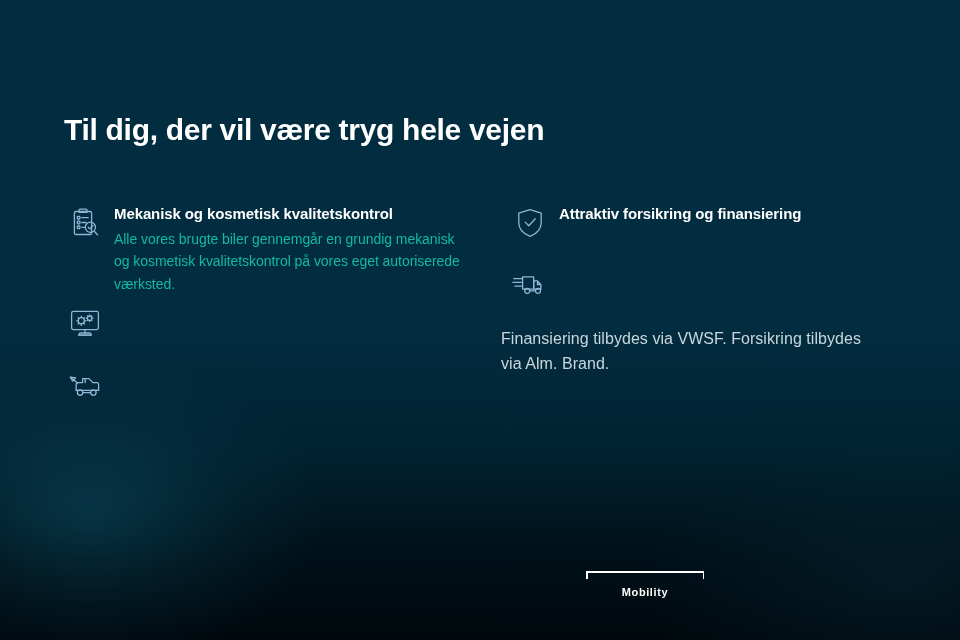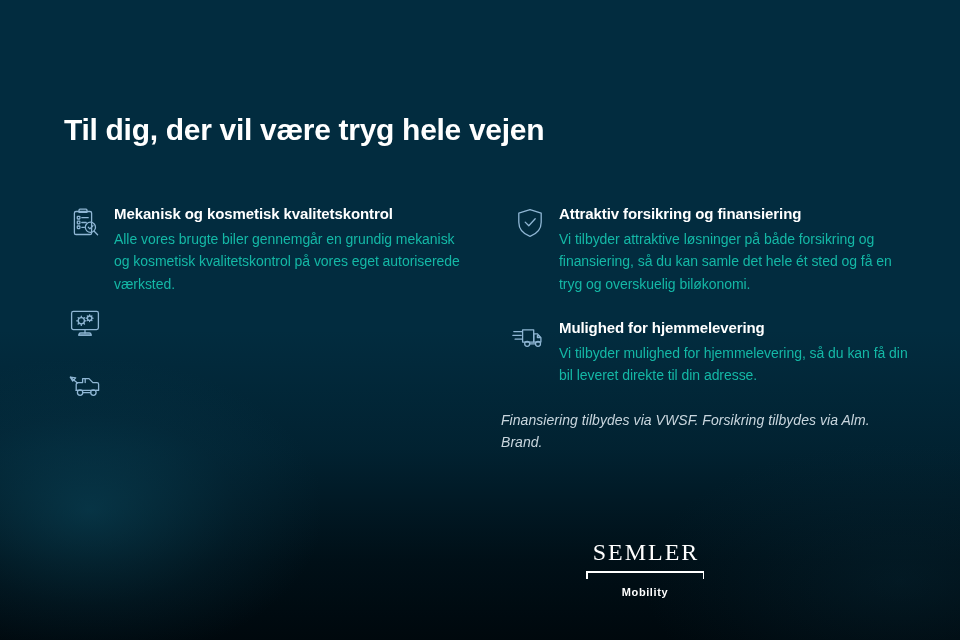--- a/index.html
+++ b/index.html
@@ -125,25 +125,24 @@
   .col-left  .feature:nth-child(1) { margin-bottom:6px; }
   .col-left  .feature:nth-child(2) { margin-bottom:24px; }
   .col-right .feature:nth-child(1) { margin-bottom:21px; }
 
   
   .fineprint {
     position:absolute;
     left:430px;
     top:205px;
     width:400px;
-    font-size:14px;
+    font-size:16px;
     line-height:1.58;
     color:#c9d6de;
     letter-spacing:0.05px;
-    font-style:italic;
   }
   .fineprint b { font-weight:700; color:#ffffff; }
 
   
   .logo {
     position:absolute;
     right:58px; bottom:42px;
     width:122px;
     text-align:center;
     z-index:6;
@@ -261,52 +260,46 @@
 
       <div class="feature">
         <span class="icon-wrap">
           <svg viewBox="0 0 36 36" fill="none" stroke="#8fb6d4" stroke-width="1.3" stroke-linecap="round" stroke-linejoin="round">
             <path d="M18 4.6l11.2 3.6v9.1c0 6.4-4.5 11.6-11.2 14.1C11.3 28.9 6.8 23.7 6.8 17.3V8.2L18 4.6z"></path>
             <path d="M13.2 17.1l3.6 3.7 6.4-7.0"></path>
           </svg>
         </span>
         <div class="body">
           <div class="feature-title">Attraktiv forsikring og finansiering</div>
-          <div class="feature-text">Vi tilbyder attraktive løsninger på både forsikring og finansiering, så du kan samle det hele ét sted og få en tryg og overskuelig biløkonomi.</div>
         </div>
       </div>
 
       <div class="feature">
         <span class="icon-wrap">
           <svg viewBox="0 0 36 36" fill="none" stroke="#8fb6d4" stroke-width="1.3" stroke-linecap="round" stroke-linejoin="round">
             <path d="M1.8 12.6h8.4M0.9 16.4h8.3M3.1 20.2h7.0"></path>
             <path d="M10.6 10.8h11.1v12.3H10.6z"></path>
             <path d="M21.7 14.8h3.6l3.6 3.8v4.5h-7.2z"></path>
             <circle cx="15.2" cy="24.8" r="2.5"></circle>
             <circle cx="26.0" cy="24.8" r="2.5"></circle>
             <path d="M17.7 24.8h5.8"></path>
             <path d="M25.4 16.6h1.2l1.8 2.0h-3.0z"></path>
           </svg>
         </span>
-        <div class="body">
-          <div class="feature-title">Mulighed for hjemmelevering</div>
-          <div class="feature-text">Vi tilbyder mulighed for hjemmelevering, så du kan få din bil leveret direkte til din adresse.</div>
-        </div>
       </div>
 
       <div class="fineprint" style="position:static; width:370px; margin-top:4px;">
         <div>Finansiering tilbydes via VWSF. Forsikring tilbydes via Alm. Brand.</div>
       </div>
 
     </div>
 
   </div>
 
   <div class="logo">
-    <div class="logo-word">SEMLER</div>
     <div class="logo-rule">
       <span class="logo-tick left"></span>
       <span class="logo-tick right"></span>
     </div>
     <div class="logo-sub">Mobility</div>
   </div>
 
 </div>
 
 </body></html>

